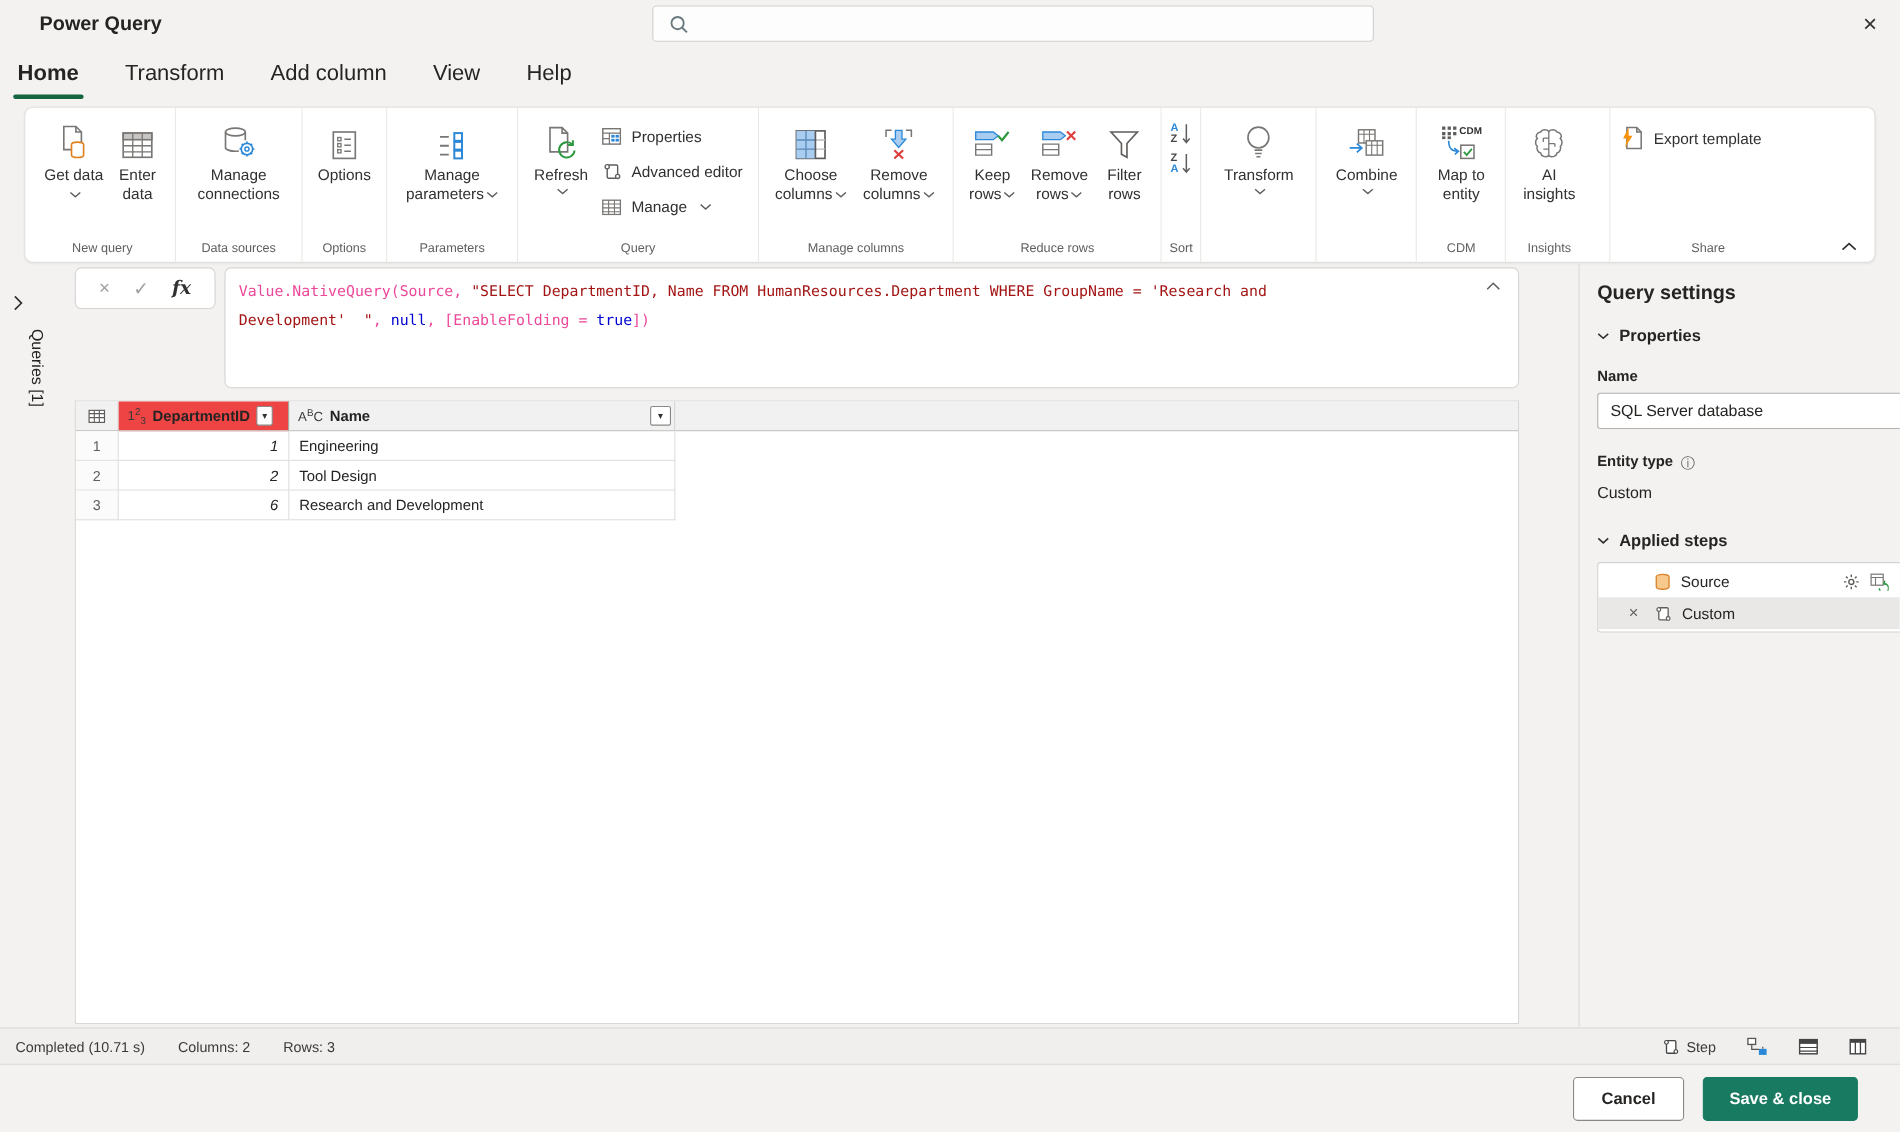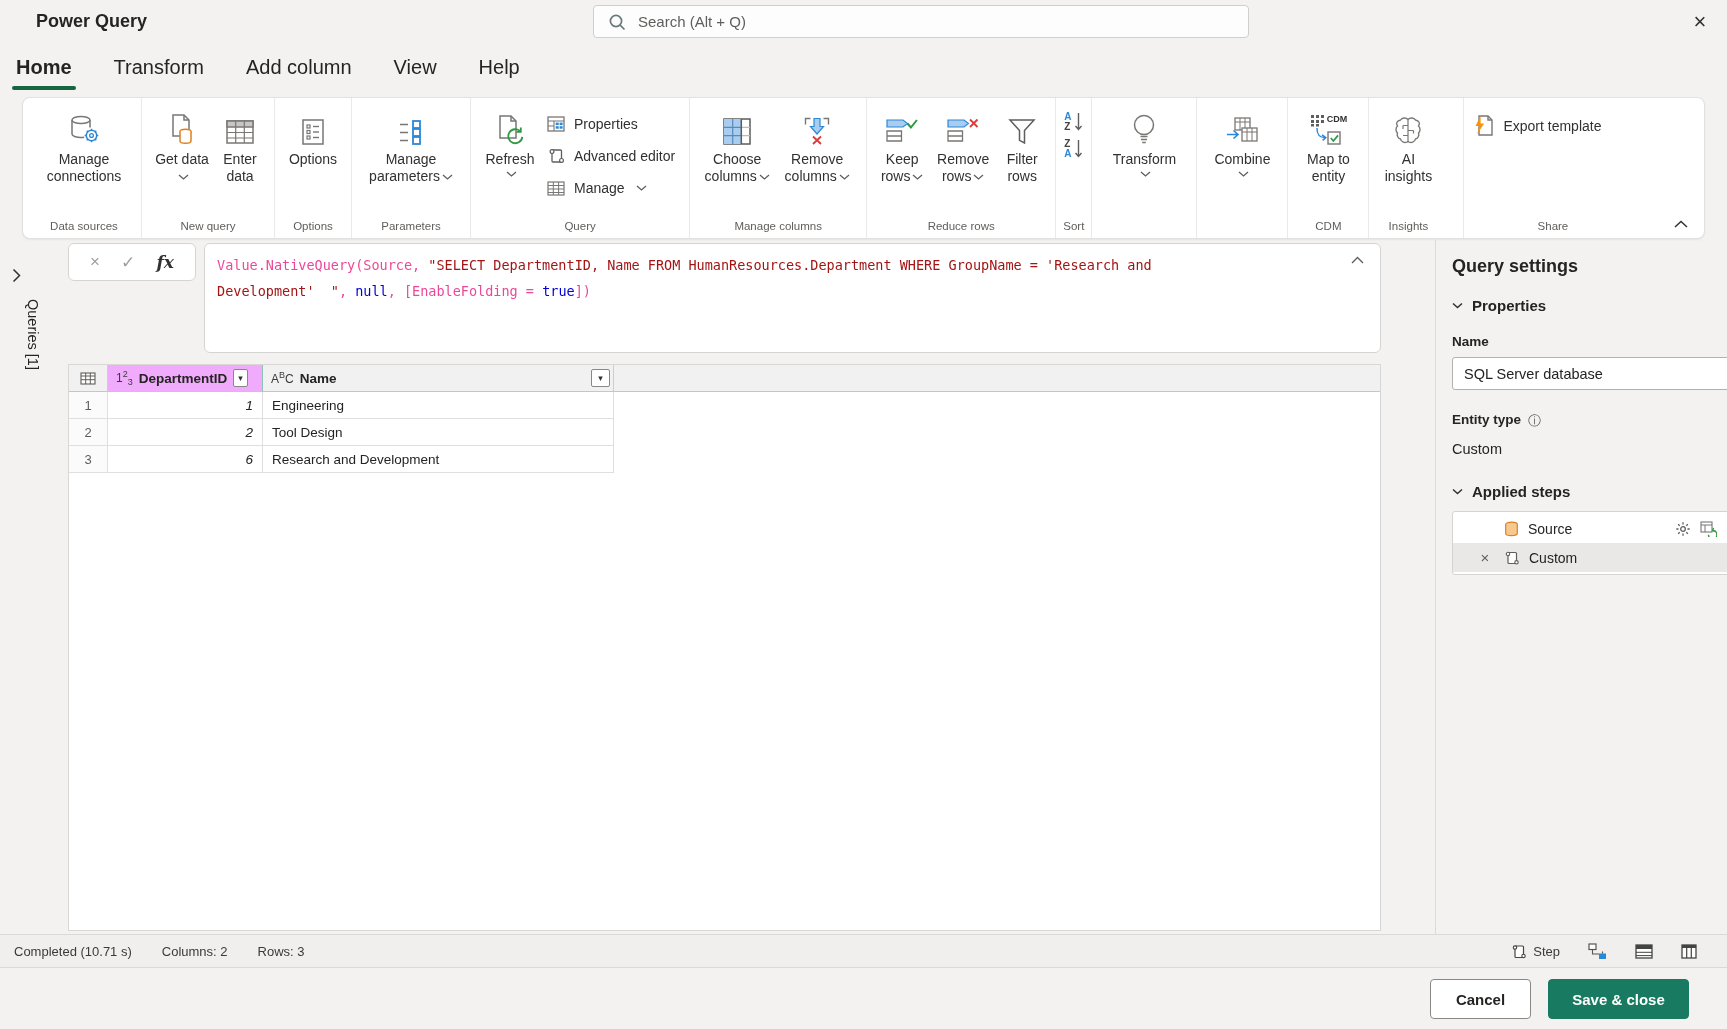--- a/index.html
+++ b/index.html
@@ -78,21 +78,21 @@
     line-height:26px; white-space:pre-wrap; }
   .cp { color:#ec4899; } .cs { color:#a31515; } .ck { color:#0000d4; }
   .fb-collapse { position:absolute; right:16px; top:12px; }
 
   
   #grid { position:absolute; left:68px; top:364px; width:1313px; height:567px;
     background:#fff; border:1px solid #d9d7d5; }
   .ghead { display:flex; height:27px; }
   .gh-corner { width:39px; background:#f1f1f1; border-right:1px solid #cfcdcb;
     border-bottom:1px solid #c8c6c4; display:flex; align-items:center; justify-content:center; }
-  .gh-col1 { width:155px; background:#f0abfc; border-right:1px solid #8fc2b6;
+  .gh-col1 { width:155px; background:#ef4444; border-right:1px solid #8fc2b6;
     border-bottom:1px solid #c8c6c4; display:flex; align-items:center; gap:6px; padding:0 14px 0 8px; }
   .gh-col2 { width:351px; background:#f1f1f1; border-right:1px solid #cfcdcb;
     border-bottom:1px solid #c8c6c4; display:flex; align-items:center; gap:6px; padding:0 3px 0 8px; }
   .gh-fill { flex:1; background:#f1f1f1; border-bottom:1px solid #c8c6c4; }
   .type-ic { font-size:12px; color:#3b3a39; white-space:nowrap; }
   .type-ic sup { font-size:9px; } .type-ic sub { font-size:9px; }
   .col-name { font-size:13.5px; font-weight:700; color:#252423; }
   .dd-btn { margin-left:auto; width:19px; height:18px; background:#fff;
     border:1px solid #8a8886; border-radius:2px; display:flex; align-items:center;
     justify-content:center; font-size:9px; color:#323130; line-height:1; }
@@ -154,76 +154,75 @@
 
 <div id="titlebar">
   <div class="app-title">Power Query</div>
   <div class="searchbox">
     <span>
       <svg width="18" height="18" viewBox="0 0 18 18">
           <circle cx="8" cy="8" r="5.6" stroke="#69797e" stroke-width="1.7" fill="none"></circle>
           <path d="M12.2 12.2l4.3 4.3" stroke="#69797e" stroke-width="1.7"></path>
         </svg>
     </span>
-    <input placeholder="Search (Alt + Q)" style="">
   </div>
   <div class="close-btn">×</div>
 </div>
 
 <div id="tabbar">
   <div class="tab active">Home</div>
   <div class="tab">Transform</div>
   <div class="tab">Add column</div>
   <div class="tab">View</div>
   <div class="tab">Help</div>
 </div>
 
 <div id="ribbon">
 
   <div class="grp">
     <div class="rbtn">
       <div class="ric">
+        <svg width="32" height="33" viewBox="0 0 32 33" fill="none">
+            <path d="M7 2h11l5 5v16H7z" stroke="#797775" stroke-width="1.5" fill="#fff"></path>
+            <path d="M18 2v5h5" stroke="#797775" stroke-width="1.5"></path>
+            <ellipse cx="19.5" cy="18.5" rx="5.5" ry="2.3" stroke="#e0801f" stroke-width="1.5" fill="#fff"></ellipse>
+            <path d="M14 18.5v9.4c0 1.3 2.5 2.3 5.5 2.3s5.5-1 5.5-2.3v-9.4" stroke="#e0801f" stroke-width="1.5" fill="#fff"></path>
+          </svg>
+      </div>
+      <div class="rlb" style="width:58px;"><span>Get data</span><span class="chv"><svg width="11" height="6" viewBox="0 0 11 6">
+              <path d="M1 1l4.5 4L10 1" stroke="#605e5c" stroke-width="1.3" fill="none"></path>
+            </svg></span></div>
+    </div>
+    <div class="rbtn">
+      <div class="ric">
+        <svg width="30" height="28" viewBox="0 0 30 28">
+            <rect x="2" y="3" width="26" height="22" stroke="#797775" stroke-width="1.5" fill="#fff"></rect>
+            <rect x="2" y="3" width="26" height="6" fill="#c8c6c4" stroke="#797775" stroke-width="1.5"></rect>
+            <path d="M2 14.5h26M2 20h26M10.7 3v22M19.3 3v22" stroke="#797775" stroke-width="1.2"></path>
+          </svg>
+      </div>
+      <div class="rlb" style="width:46px;"><span>Enter data</span></div>
+    </div>
+    <span class="grp-label">New query</span>
+  </div>
+
+  <div class="grp">
+    <div class="rbtn">
+      <div class="ric">
         <svg width="34" height="32" viewBox="0 0 34 32" fill="none">
             <ellipse cx="14" cy="6" rx="9" ry="3.5" stroke="#797775" stroke-width="1.5" fill="#fff"></ellipse>
             <path d="M5 6v14c0 1.9 4 3.5 9 3.5 1.1 0 2.2-.1 3.2-.2M23 6v7.5" stroke="#797775" stroke-width="1.5"></path>
             <circle cx="24.5" cy="21.5" r="5.2" stroke="#2b88d8" stroke-width="1.5" fill="#fff"></circle>
             <circle cx="24.5" cy="21.5" r="1.9" stroke="#2b88d8" stroke-width="1.3"></circle>
             <path d="M24.5 14.7v2.2M24.5 26.1v2.2M17.7 21.5h2.2M29.1 21.5h2.2M19.7 16.7l1.6 1.6M27.7 24.7l1.6 1.6M29.3 16.7l-1.6 1.6M21.3 24.7l-1.6 1.6" stroke="#2b88d8" stroke-width="1.4"></path>
           </svg>
       </div>
       <div class="rlb" style="width:92px;"><span>Manage connections</span></div>
     </div>
     <span class="grp-label">Data sources</span>
-  </div>
-
-  <div class="grp">
-    <div class="rbtn">
-      <div class="ric">
-        <svg width="32" height="33" viewBox="0 0 32 33" fill="none">
-            <path d="M7 2h11l5 5v16H7z" stroke="#797775" stroke-width="1.5" fill="#fff"></path>
-            <path d="M18 2v5h5" stroke="#797775" stroke-width="1.5"></path>
-            <ellipse cx="19.5" cy="18.5" rx="5.5" ry="2.3" stroke="#e0801f" stroke-width="1.5" fill="#fff"></ellipse>
-            <path d="M14 18.5v9.4c0 1.3 2.5 2.3 5.5 2.3s5.5-1 5.5-2.3v-9.4" stroke="#e0801f" stroke-width="1.5" fill="#fff"></path>
-          </svg>
-      </div>
-      <div class="rlb" style="width:58px;"><span>Get data</span><span class="chv"><svg width="11" height="6" viewBox="0 0 11 6">
-              <path d="M1 1l4.5 4L10 1" stroke="#605e5c" stroke-width="1.3" fill="none"></path>
-            </svg></span></div>
-    </div>
-    <div class="rbtn">
-      <div class="ric">
-        <svg width="30" height="28" viewBox="0 0 30 28">
-            <rect x="2" y="3" width="26" height="22" stroke="#797775" stroke-width="1.5" fill="#fff"></rect>
-            <rect x="2" y="3" width="26" height="6" fill="#c8c6c4" stroke="#797775" stroke-width="1.5"></rect>
-            <path d="M2 14.5h26M2 20h26M10.7 3v22M19.3 3v22" stroke="#797775" stroke-width="1.2"></path>
-          </svg>
-      </div>
-      <div class="rlb" style="width:46px;"><span>Enter data</span></div>
-    </div>
-    <span class="grp-label">New query</span>
   </div>
 
   <div class="grp">
     <div class="rbtn">
       <div class="ric">
         <svg width="26" height="28" viewBox="0 0 26 28" fill="none">
             <rect x="3" y="2" width="20" height="24" stroke="#797775" stroke-width="1.5" fill="#fff"></rect>
             <rect x="7" y="7" width="3" height="3" stroke="#797775" stroke-width="1.2"></rect>
             <path d="M13 8.5h6" stroke="#797775" stroke-width="1.4"></path>
             <rect x="7" y="12.5" width="3" height="3" stroke="#797775" stroke-width="1.2"></rect>

